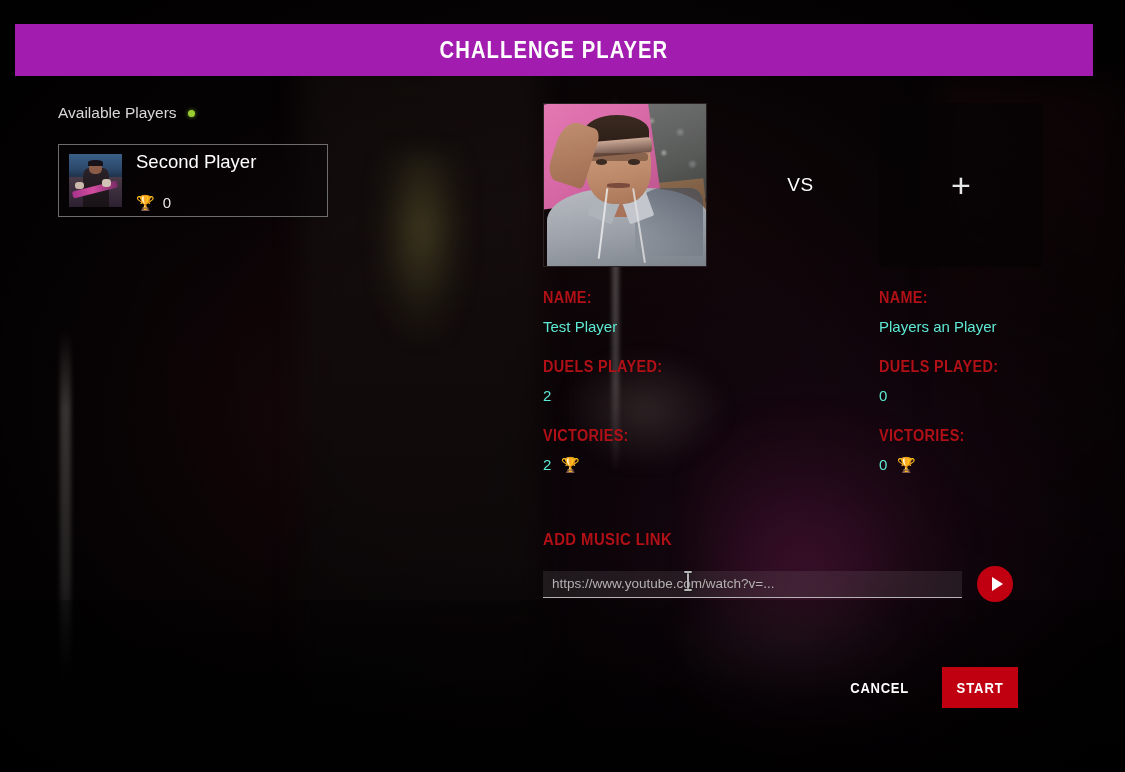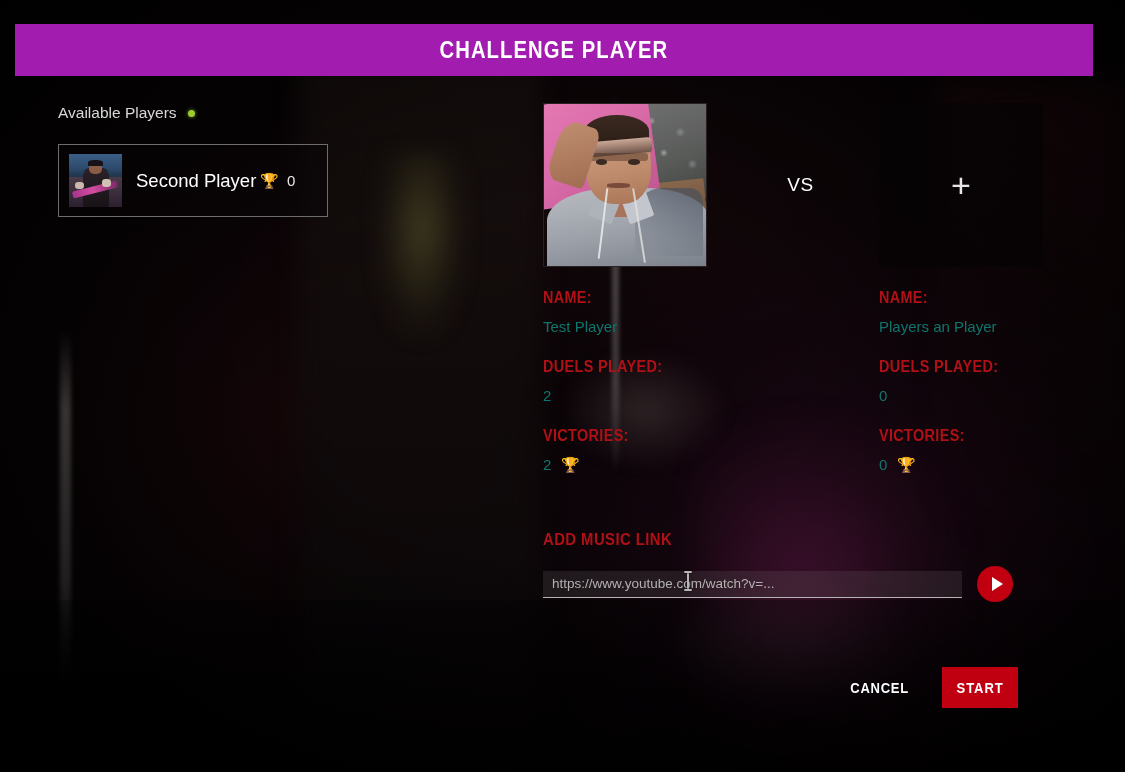--- a/index.html
+++ b/index.html
@@ -172,21 +172,21 @@
     border-radius: 2px;
   }
   .card-avatar .av-hand-l {
     position: absolute; left: 12%; top: 52%; width: 16%; height: 14%;
     background: #cbb9ae; border-radius: 40%;
   }
   .card-avatar .av-hand-r {
     position: absolute; left: 62%; top: 48%; width: 17%; height: 15%;
     background: #d3c2b6; border-radius: 40%;
   }
-  .card-text { display: flex; flex-direction: row; gap: 4px; }
+  .card-text { display: flex; flex-direction: column; gap: 21px; }
   #card-player-name {
     color: #ffffff;
     font-size: 18.5px;
   }
   .card-score {
     display: flex;
     align-items: center;
     gap: 8px;
     color: #e8e8e8;
     font-size: 15px;
@@ -344,21 +344,21 @@
     color: #b01016;
     font-family: "Liberation Sans Narrow", "Liberation Sans", sans-serif;
     font-size: 16px;
     font-weight: bold;
     letter-spacing: 0.4px;
     transform: scaleX(0.9);
     transform-origin: left center;
     margin-bottom: 11px;
   }
   .stat-value {
-    color: #0f766e;
+    color: #5eead4;
     font-size: 15px;
     margin-bottom: 23px;
     display: flex;
     align-items: center;
     gap: 10px;
   }
   .stat-value.last { margin-bottom: 0; }
 
   
   #music-block {

